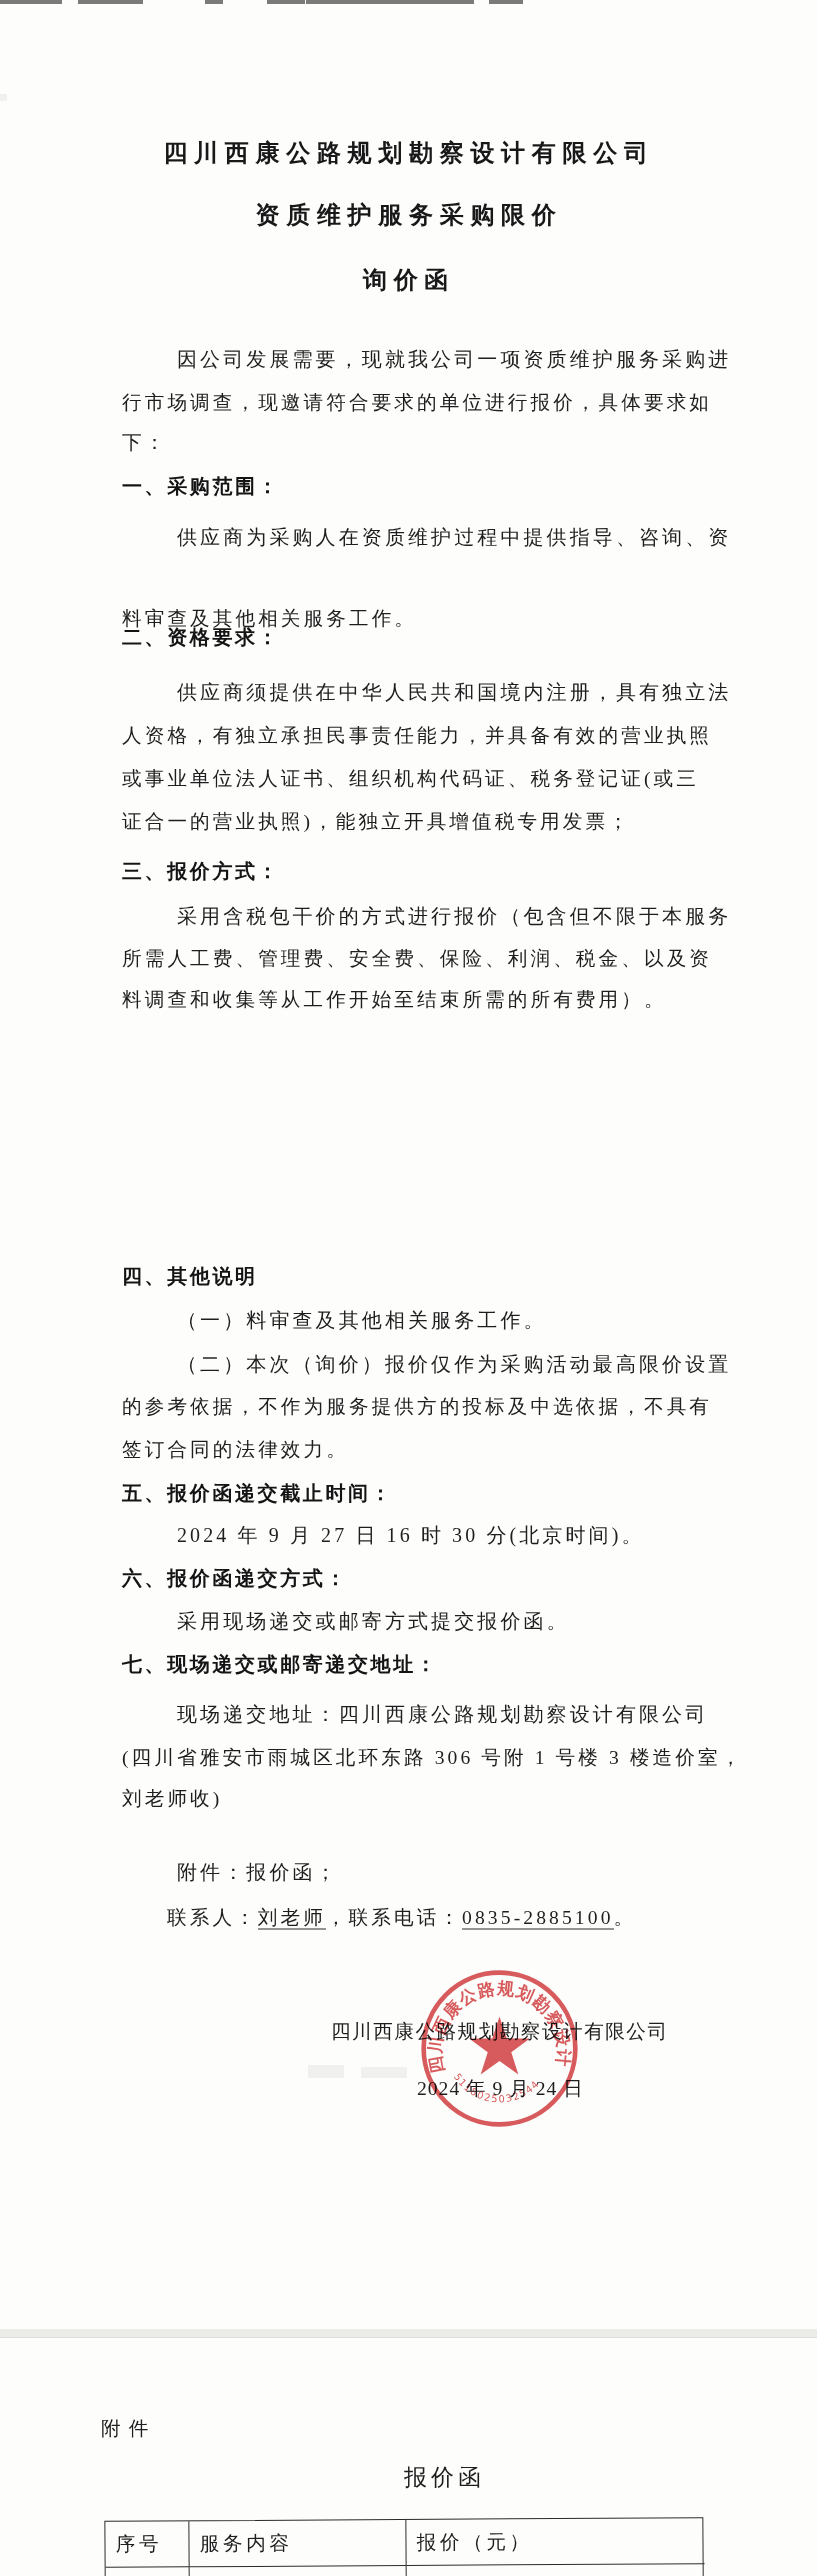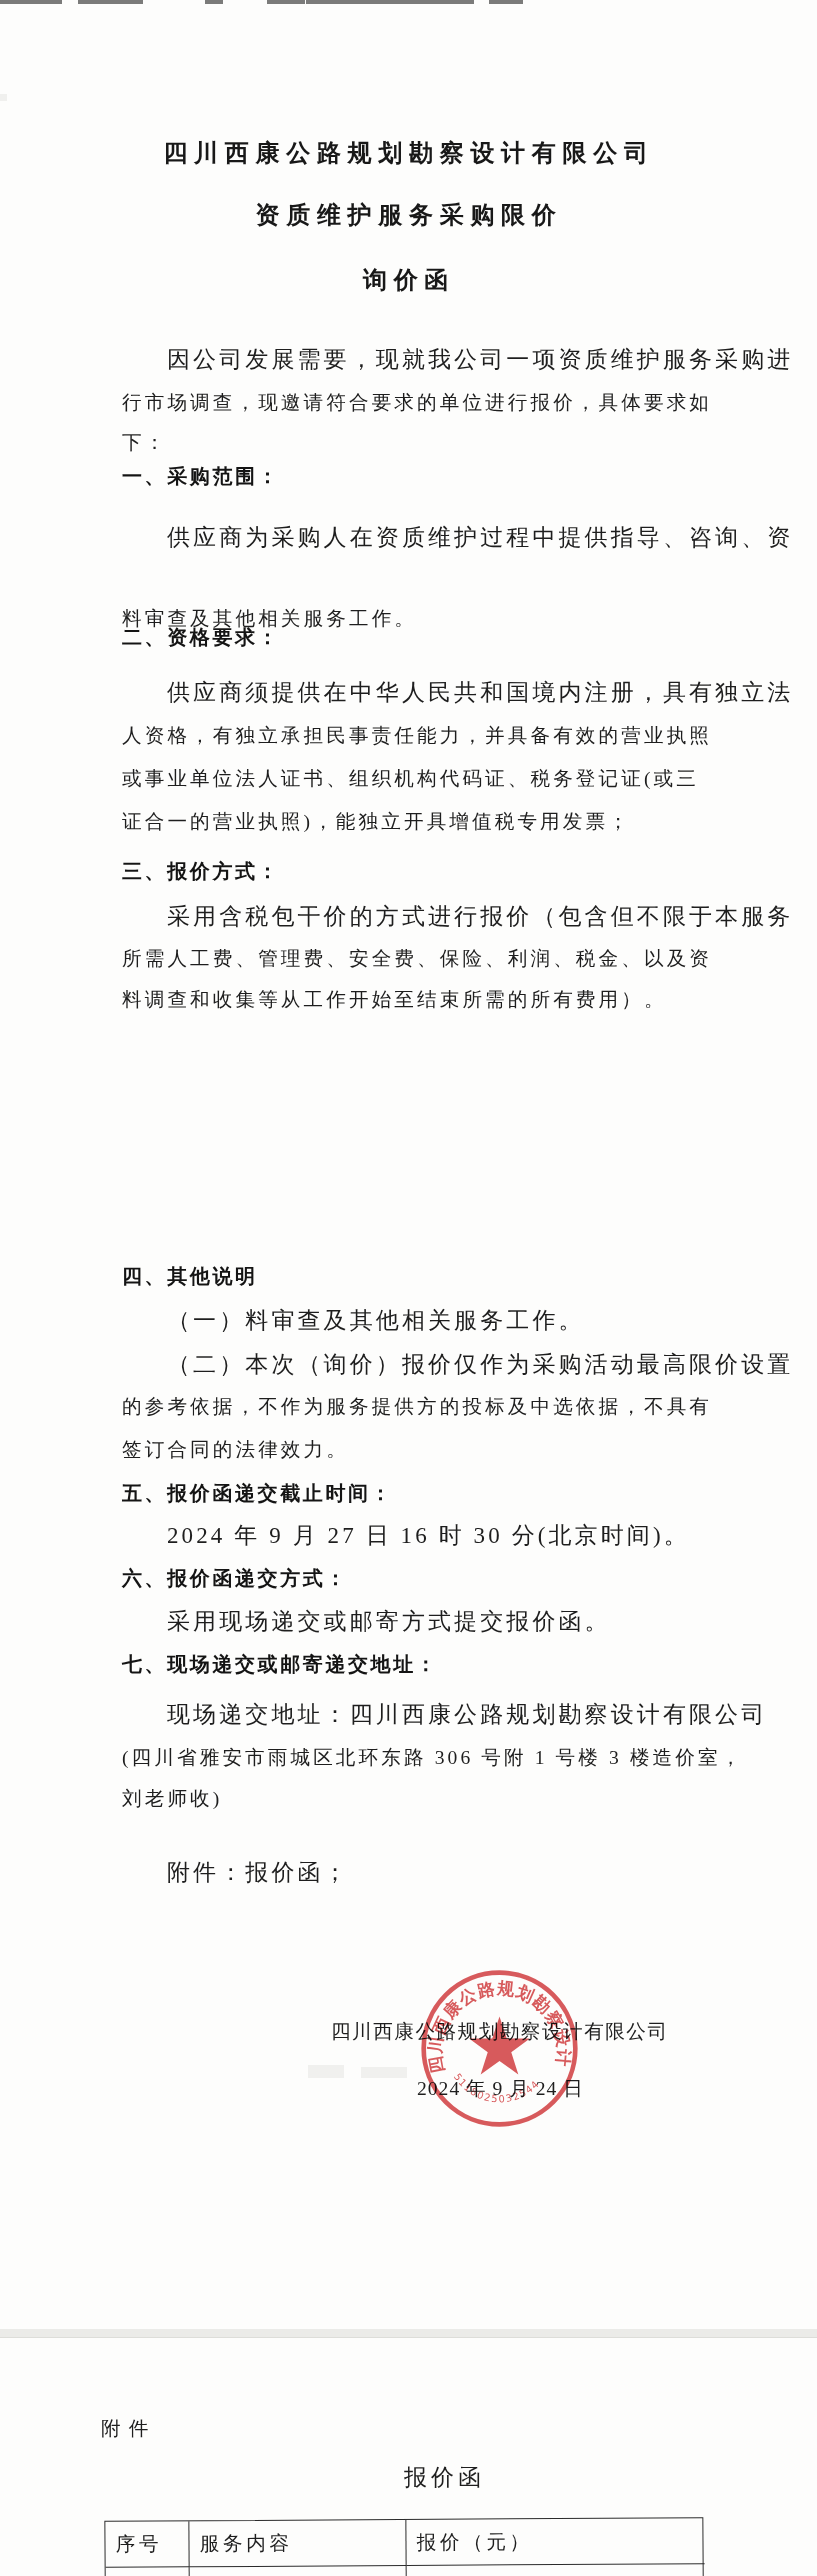--- a/index.html
+++ b/index.html
@@ -11,21 +11,21 @@
   }
   .page{position:absolute;inset:0;background:#fdfdfc;}
   
   .strip{position:absolute;top:0;height:3.6px;background:#4f4f4f;opacity:.75;}
   .band{position:absolute;left:0;width:100%;background:#ebebe8;}
   .bandline{position:absolute;left:0;width:100%;height:1px;background:#dddDd9;}
   .blob{position:absolute;background:#ececea;opacity:.8;}
   
   .line{position:absolute;transform:translateY(-50%);white-space:nowrap;}
   .line.body{left:122px;font-size:19.6px;letter-spacing:3.1px;}
-  .line.indent{left:167px;font-size:23px;letter-spacing:3.1px;}
+  .line.indent{left:177px;font-size:20px;letter-spacing:3.1px;}
   .line.heading{left:122px;font-size:20px;letter-spacing:2.6px;font-weight:bold;
     font-family:"Liberation Sans","DejaVu Sans",sans-serif;color:#141414;}
   .line.title{left:50%;transform:translate(-50%,-50%);font-size:24px;font-weight:bold;
     letter-spacing:6.7px;color:#181818;}
   .ut{border-bottom:1.5px solid #2d2d2d;padding-bottom:1px;}
   
   .sig-company{position:absolute;left:331px;top:2031px;transform:translateY(-50%);
     font-size:19.6px;letter-spacing:1.5px;white-space:nowrap;z-index:2;}
   .sig-date{position:absolute;left:417px;top:2076px;transform:translateY(-50%);
     font-size:19.6px;letter-spacing:1px;white-space:nowrap;z-index:2;margin-top:12px;}
@@ -72,21 +72,21 @@
       <div class="blob" style="left: 0px; top: 94px; width: 7.2px; height: 7.2px;"></div>
     </div>
 
   <div id="lines-layer">
       <div class="line title" style="top: 153px;">四川西康公路规划勘察设计有限公司</div>
       <div class="line title" style="top: 215px;">资质维护服务采购限价</div>
       <div class="line title" style="top: 280px;">询价函</div>
       <div class="line indent" style="top: 359px;">因公司发展需要，现就我公司一项资质维护服务采购进</div>
       <div class="line body" style="top: 402px;">行市场调查，现邀请符合要求的单位进行报价，具体要求如</div>
       <div class="line body" style="top: 442px;">下：</div>
-      <div class="line heading" style="top: 476px; text-align: center;">一、采购范围：</div>
+      <div class="line heading" style="top: 486px; text-align: center;">一、采购范围：</div>
       <div class="line indent" style="top: 537px;">供应商为采购人在资质维护过程中提供指导、咨询、资</div>
       <div class="line body" style="top: 581px; margin-top: 37px;">料审查及其他相关服务工作。</div>
       <div class="line heading" style="top: 637px;">二、资格要求：</div>
       <div class="line indent" style="top: 692px;">供应商须提供在中华人民共和国境内注册，具有独立法</div>
       <div class="line body" style="top: 735px;">人资格，有独立承担民事责任能力，并具备有效的营业执照</div>
       <div class="line body" style="top: 778px;">或事业单位法人证书、组织机构代码证、税务登记证(或三</div>
       <div class="line body" style="top: 821px;">证合一的营业执照)，能独立开具增值税专用发票；</div>
       <div class="line heading" style="top: 871px;">三、报价方式：</div>
       <div class="line indent" style="top: 916px;">采用含税包干价的方式进行报价（包含但不限于本服务</div>
       <div class="line body" style="top: 958px;">所需人工费、管理费、安全费、保险、利润、税金、以及资</div>
@@ -100,20 +100,21 @@
       <div class="line indent" style="top: 1535px;">2024 年 9 月 27 日 16 时 30 分(北京时间)。</div>
       <div class="line heading" style="top: 1578px;">六、报价函递交方式：</div>
       <div class="line indent" style="top: 1621px;">采用现场递交或邮寄方式提交报价函。</div>
       <div class="line heading" style="top: 1664px;">七、现场递交或邮寄递交地址：</div>
       <div class="line indent" style="top: 1714px;">现场递交地址：四川西康公路规划勘察设计有限公司</div>
       <div class="line body" style="top: 1757px;">(四川省雅安市雨城区北环东路 306 号附 1 号楼 3 楼造价室，</div>
       <div class="line body" style="top: 1798px;">刘老师收)</div>
       <div class="line indent" style="top: 1872px;">附件：报价函；</div>
     </div>
 
+  <div class="contact-line" id="contact-line"><span>联系人：</span><span class="ut">刘老师</span><span>，联系电话：</span><span class="ut">0835-2885100</span><span>。</span></div>
 
   <div class="sig-company">四川西康公路规划勘察设计有限公司</div>
   <div class="sig-date">2024 年 9 月 24 日</div>
 
   <svg class="seal" viewBox="0 0 316 316">
     <circle cx="158" cy="158" r="147" fill="none" stroke="#d5494b" stroke-width="9"></circle>
     <polygon fill="#d5494b" points="158,96 172.1,138.6 217,138.8 180.8,165.4 194.5,208.2 158,182 121.5,208.2 135.2,165.4 99,138.8 143.9,138.6"></polygon>
     <defs>
       <path id="sealTextArc" d="M 52 205 A 113 113 0 1 1 264 205" fill="none"></path>
       <path id="sealNumArc" d="M 65 205 A 104 104 0 0 0 251 205" fill="none"></path>

